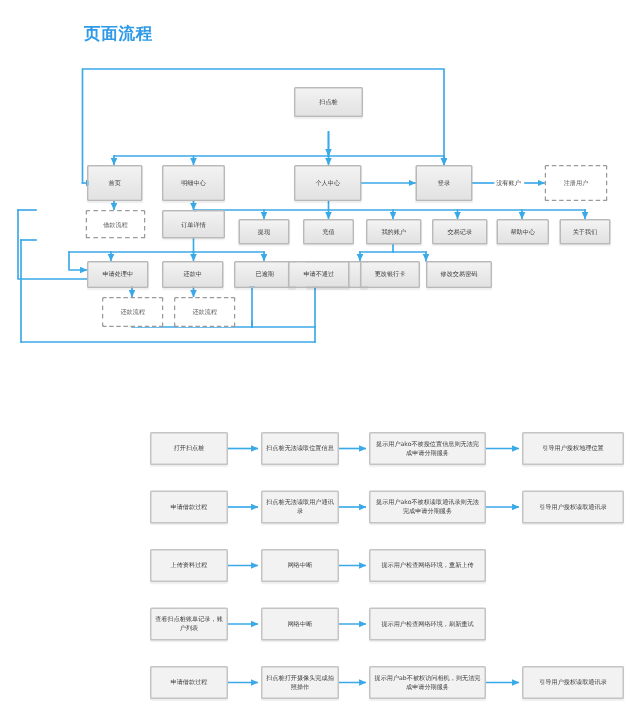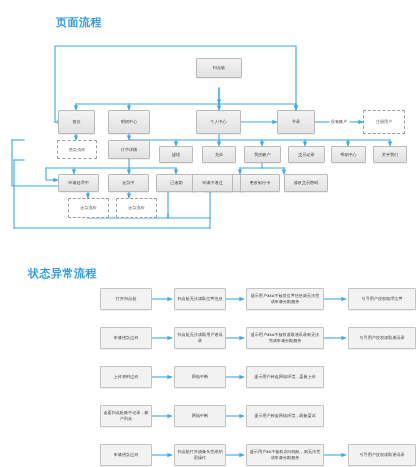--- a/index.html
+++ b/index.html
@@ -179,21 +179,20 @@
   <div class="node" style="left:192px;top:174px;width:41px;height:18px;">申请不通过</div>
 
   <div class="node" style="left:240px;top:174px;width:40px;height:18px;">更改银行卡</div>
 
   <div class="node" style="left:284px;top:174px;width:44px;height:18px;">修改交易密码</div>
 
   <div class="node dashed" style="left:68px;top:198px;width:41px;height:20px;">还款流程</div>
 
   <div class="node dashed" style="left:116px;top:198px;width:41px;height:20px;">还款流程</div>
 
-  <div class="section-title" style="left:28px;top:266px;">状态异常流程</div>
 
   <div id="exception-rows">
       <div class="node plain" style="left: 100px; top: 288px; width: 52px; height: 22px;">打开扫点桩</div>
       <div class="node plain" style="left: 174px; top: 288px; width: 52px; height: 22px;">扫点桩无法读取位置信息</div>
       <div class="node plain" style="left: 246px; top: 288px; width: 78px; height: 22px;">提示用户ako不被授位置信息则无法完成申请分期服务</div>
       <div class="node plain" style="left: 348px; top: 288px; width: 68px; height: 22px;">引导用户授权地理位置</div>
       <div class="node plain" style="left: 100px; top: 327px; width: 52px; height: 22px;">申请借款过程</div>
       <div class="node plain" style="left: 174px; top: 327px; width: 52px; height: 22px;">扫点桩无法读取用户通讯录</div>
       <div class="node plain" style="left: 246px; top: 327px; width: 78px; height: 22px;">提示用户ako不被权读取通讯录则无法完成申请分期服务</div>
       <div class="node plain" style="left: 348px; top: 327px; width: 68px; height: 22px;">引导用户授权读取通讯录</div>

